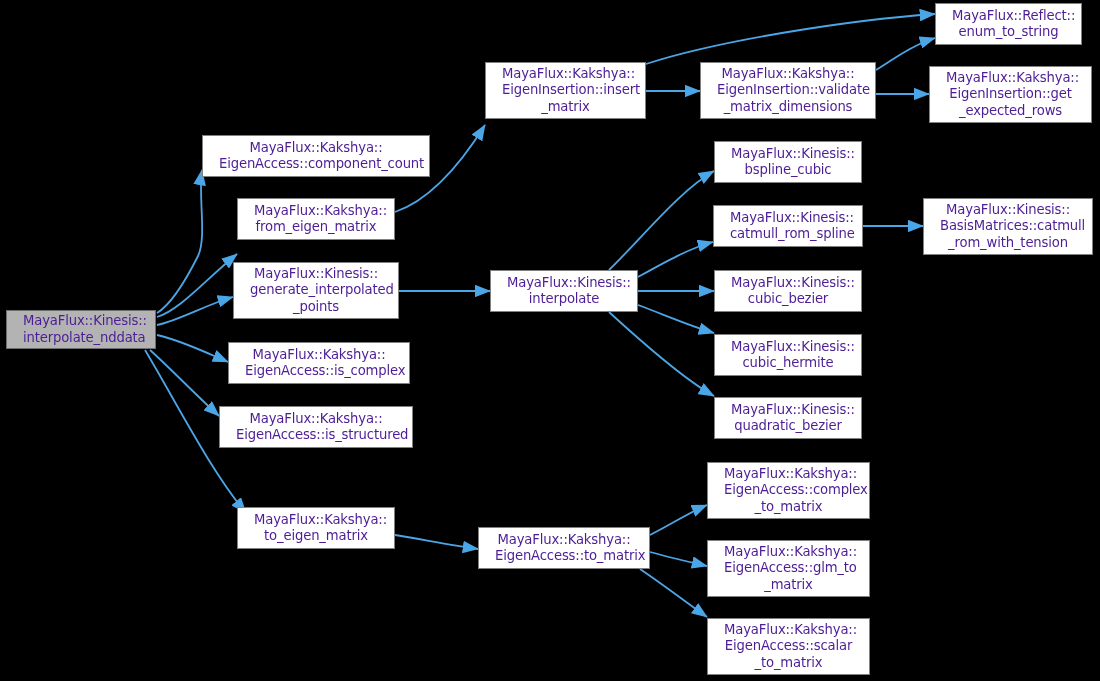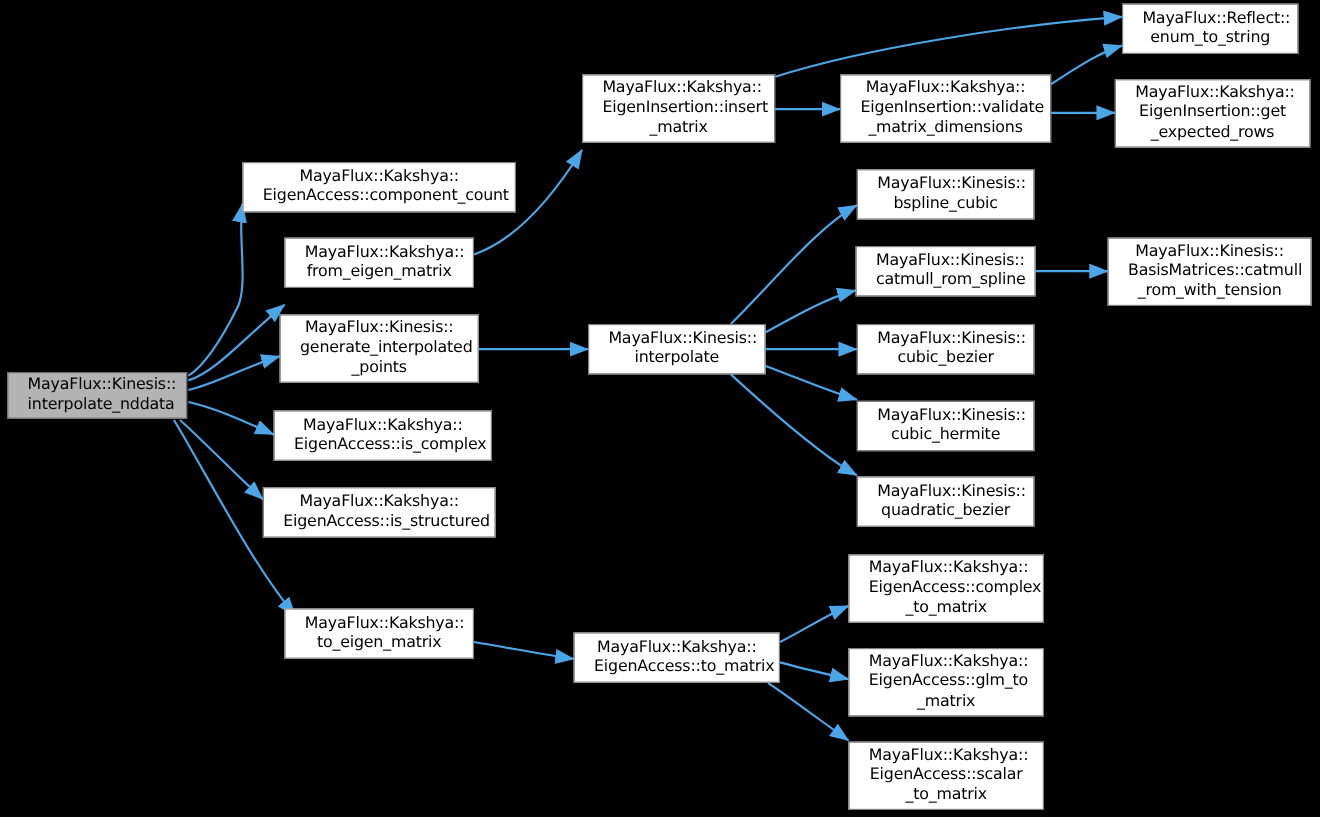--- a/index.html
+++ b/index.html
@@ -25,21 +25,21 @@
   }
   .node {
     position: absolute;
     box-sizing: border-box;
     display: flex;
     align-items: center;
     justify-content: center;
     text-align: center;
     border: 1px solid #808080;
     background: #ffffff;
-    color: #000000;
+    color: #4c1d95;
     font-size: 13.2px;
     line-height: 1.25;
     letter-spacing: -0.15px;
     white-space: pre-line;
     padding: 0 16px;
     z-index: 2;
   }
   .node.root {
     background: #b3b3b3;
     border-color: #6e6e6e;

